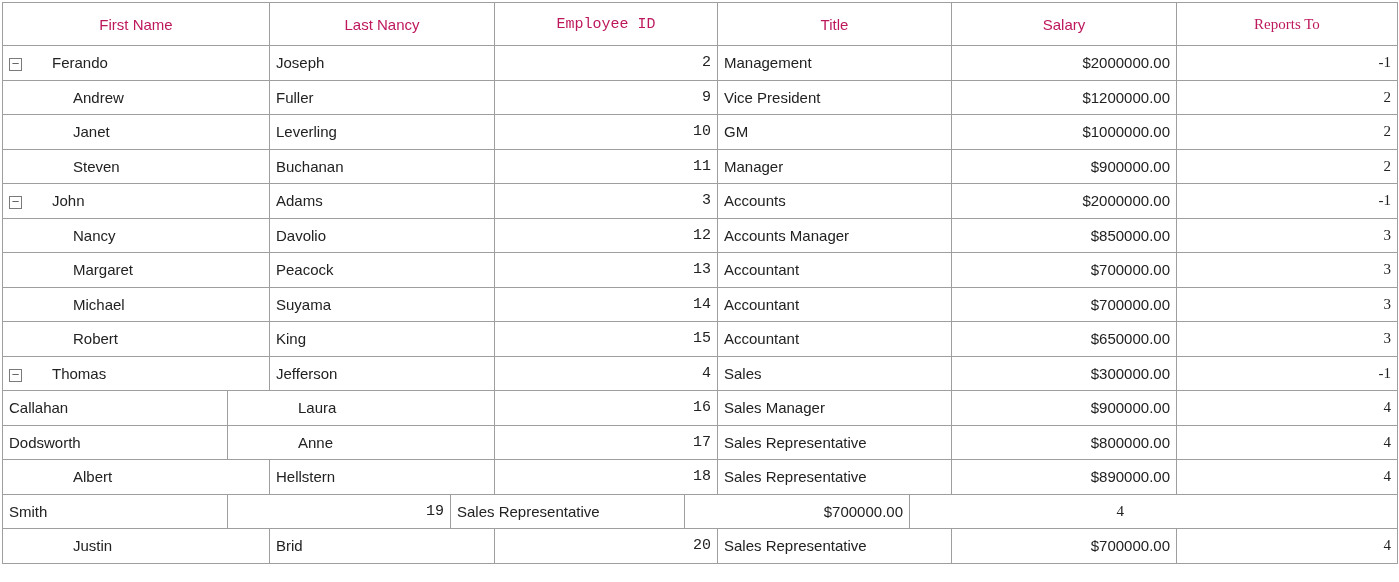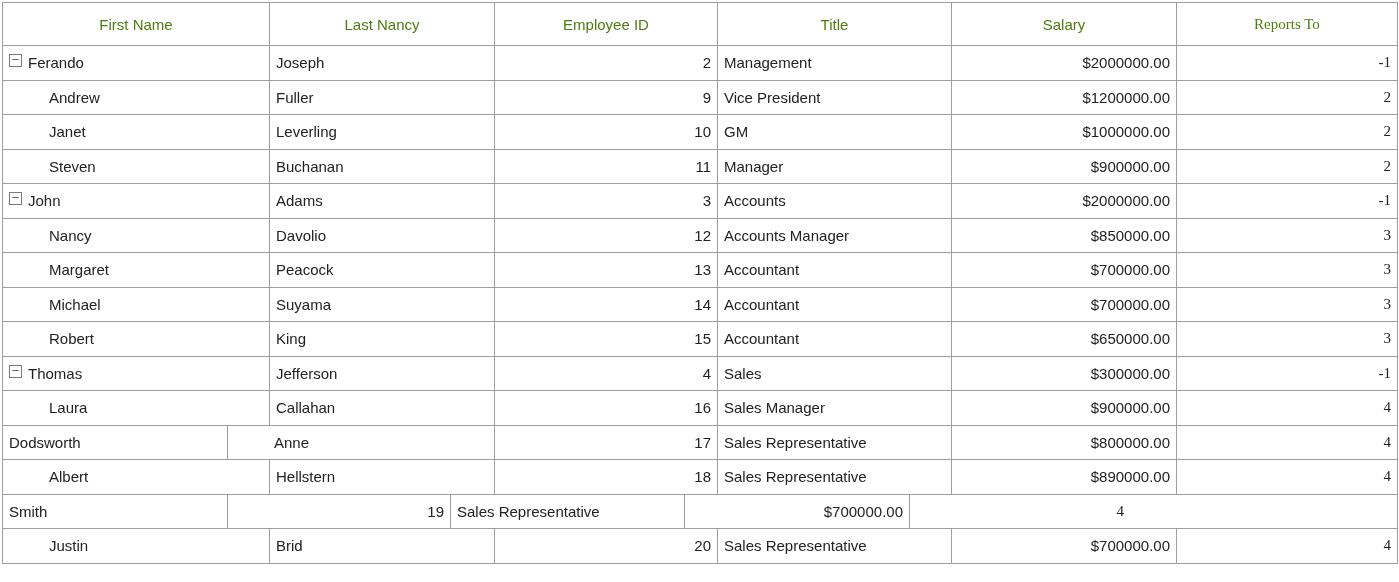--- a/index.html
+++ b/index.html
@@ -8,57 +8,57 @@
       border: 1px solid #9e9e9e;
       border-collapse: collapse;
       width: 1396px;
       margin: 2px;
     }
     .header-row { display: flex; border-bottom: 1px solid #9e9e9e; }
     .row { display: flex; border-bottom: 1px solid #9e9e9e; }
     .row:last-child { border-bottom: none; }
     .h-cell {
       background: #fff;
-      color: #4d7c0f;
+      color: #be185d;
       font-weight: 400;
       text-align: center;
       padding: 8px 6px;
       border-right: 1px solid #9e9e9e;
       height: 42px;
       display: flex; align-items: center; justify-content: center;
     }
     .cell {
       background: #fff;
       border-right: 1px solid #9e9e9e;
       padding: 4px 6px;
       height: 33.5px;
       display: flex; align-items: center;
       overflow: hidden; white-space: nowrap;
     }
     .h-cell:last-child, .cell:last-child { border-right: none; font-family: Liberation Serif, serif; }
     .col-firstname { width: 267px; }
     .col-lastname  { width: 225px; }
-    .col-empid     { width: 223px; justify-content: flex-end; }
+    .col-empid     { width: 223px; justify-content: flex-end; font-family: Liberation Mono, monospace; }
     .col-title     { width: 234px; }
     .col-salary    { width: 225px; justify-content: flex-end; }
     .col-reports   { width: 220px; justify-content: flex-end; }
     .h-cell.col-empid, .h-cell.col-salary, .h-cell.col-reports { justify-content: center; }
     .expander {
       width: 13px; height: 13px;
       border: 1px solid #7a7a7a;
       background: #fff;
       margin-right: 6px;
       display: flex; align-items: center; justify-content: center;
       font-size: 13px; line-height: 1; color: #5a5a5a;
       cursor: pointer;
       flex-shrink: 0;
     }
     .expander::before { content: "−"; position: relative; top: -1px; }
     .indent { display:inline-block; width: 40px; flex-shrink:0; }
-    .fn-wrap { display:flex; align-items:flex-start; width:100%; }
+    .fn-wrap { display:flex; align-items:flex-end; width:100%;gap:24px; }
     .cell.col-firstname { padding-left: 6px; }
   </style>
 </head>
 <body>
 
 <div class="treegrid">
   <div class="header-row">
     <div class="h-cell col-firstname">First Name</div>
     <div class="h-cell col-lastname">Last Nancy</div>
     <div class="h-cell col-empid">Employee ID</div>
@@ -191,27 +191,27 @@
             <span>Thomas</span>
           </span>
         </div>
         <div class="cell col-lastname">Jefferson</div>
         <div class="cell col-empid">4</div>
         <div class="cell col-title">Sales</div>
         <div class="cell col-salary">$300000.00</div>
         <div class="cell col-reports">-1</div>
       </div>
       <div class="row">
+        <div class="cell col-lastname">Callahan</div>
         <div class="cell col-firstname">
           <span class="fn-wrap">
             <span class="indent"></span>
             <span>Laura</span>
           </span>
         </div>
-        <div class="cell col-lastname">Callahan</div>
         <div class="cell col-empid">16</div>
         <div class="cell col-title">Sales Manager</div>
         <div class="cell col-salary">$900000.00</div>
         <div class="cell col-reports">4</div>
       </div>
       <div class="row">
         <div class="cell col-lastname">Dodsworth</div>
         <div class="cell col-firstname">
           <span class="fn-wrap">
             <span class="indent"></span>

